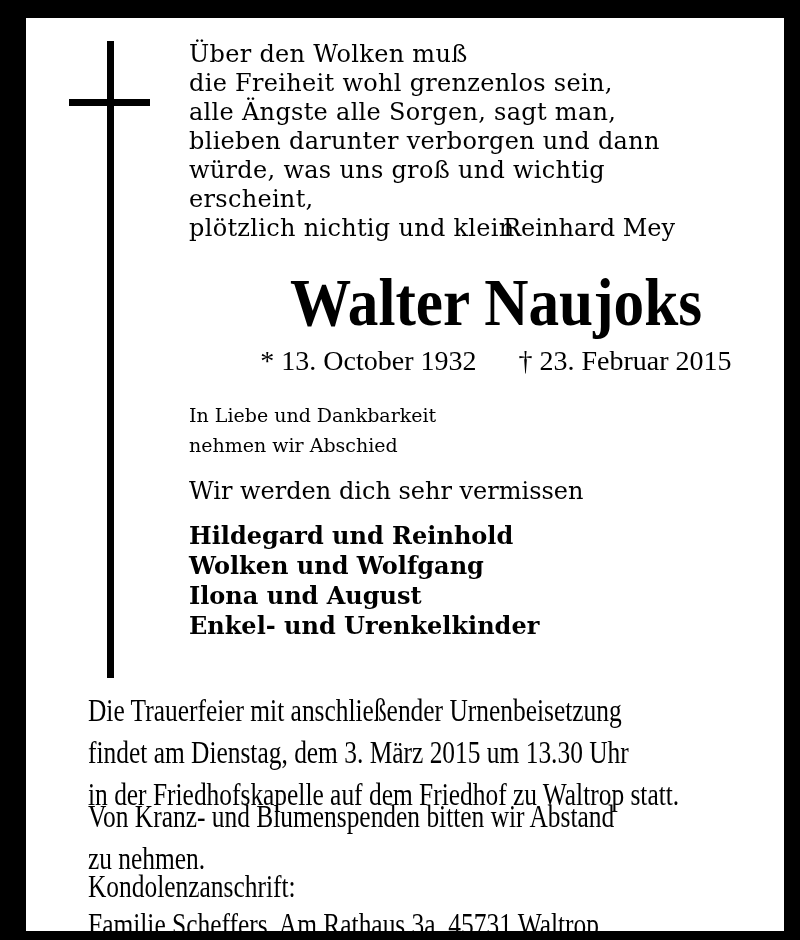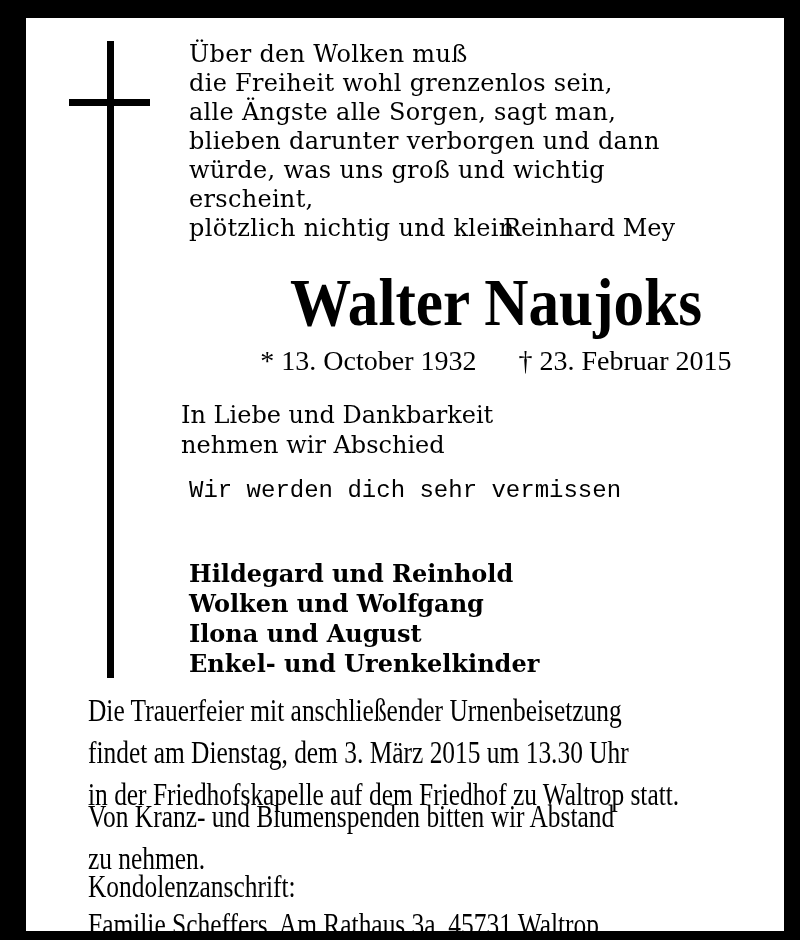--- a/index.html
+++ b/index.html
@@ -89,39 +89,37 @@
     line-height: 34px;
     font-family: "Liberation Serif", serif;
     display: flex;
     justify-content: center;
     gap: 42px;
     white-space: nowrap;
   }
 
   
   .farewell {
-    left: 155px;
+    left: 163px;
     top: 382px;
-    font-size: 24px;
+    font-size: 19px;
     line-height: 30px;
   }
   .missing {
     left: 163px;
     top: 458px;
     font-size: 24px;
     line-height: 30px;
-    font-family: Liberation Mono, monospace;
   }
   .mourners {
     left: 163px;
     top: 503px;
     font-size: 24px;
     line-height: 30px;
     font-weight: bold;
-    margin-top: 38px;
   }
 
   
   .condensed {
     font-family: "Liberation Serif", serif;
     font-size: 31px;
     transform: scaleX(0.82);
     transform-origin: left top;
     white-space: nowrap;
   }

